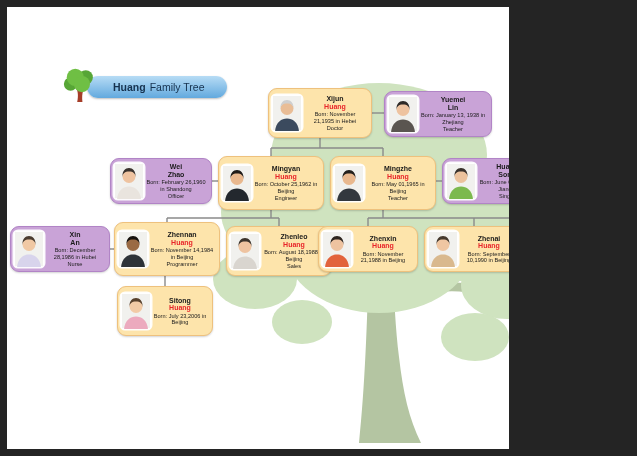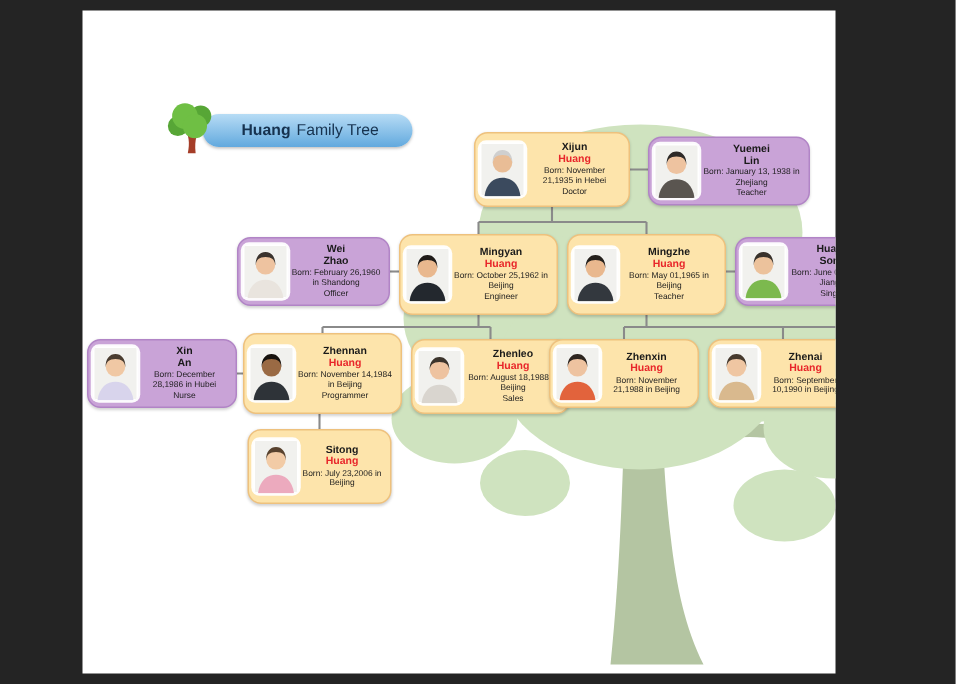--- a/index.html
+++ b/index.html
@@ -1,20 +1,20 @@
 <!DOCTYPE html>
 <html style="--frame: #242424; --co: #fde4ab; --cob: #eec17d; --cp: #c9a3d7; --cpb: #b184c6; --surname: #e8262a; --banner1: #b7dcf5; --banner2: #62a9de; --bannerText: #16324f; --foliage: #cfe3bf; --trunk: #b4c5a2; --logoGreen: #6fbf44; --logoGreenDark: #57a636; --logoTrunk: #a53d28;"><head>
 <meta charset="utf-8">
 <style>
   * { box-sizing: border-box; margin: 0; padding: 0; }
   html,body { width: 637px; height: 456px; }
   body { font-family: "Liberation Sans", sans-serif; background: #444; }
 
   .stage { position: relative; width: 637px; height: 456px; background: var(--frame, #242424); }
-  .canvas { position: absolute; left: 7px; top: 7px; width: 502px; height: 442px; background: #ffffff; overflow: hidden; margin-left: 48px; }
+  .canvas { position: absolute; left: 7px; top: 7px; width: 502px; height: 442px; background: #ffffff; overflow: hidden; }
 
   svg.layer { position: absolute; left: 0; top: 0; }
   .tree-layer { z-index: 0; }
   .connector-layer { z-index: 1; }
   #cards { position: absolute; left: 0; top: 0; width: 100%; height: 100%; z-index: 2; }
 
   .tree-foliage { fill: var(--foliage, #cfe3bf); }
   .tree-wood { fill: var(--trunk, #b4c5a2); }
   .tree-branch { stroke: var(--trunk, #b4c5a2); stroke-width: 9; fill: none; stroke-linecap: round; }
 

